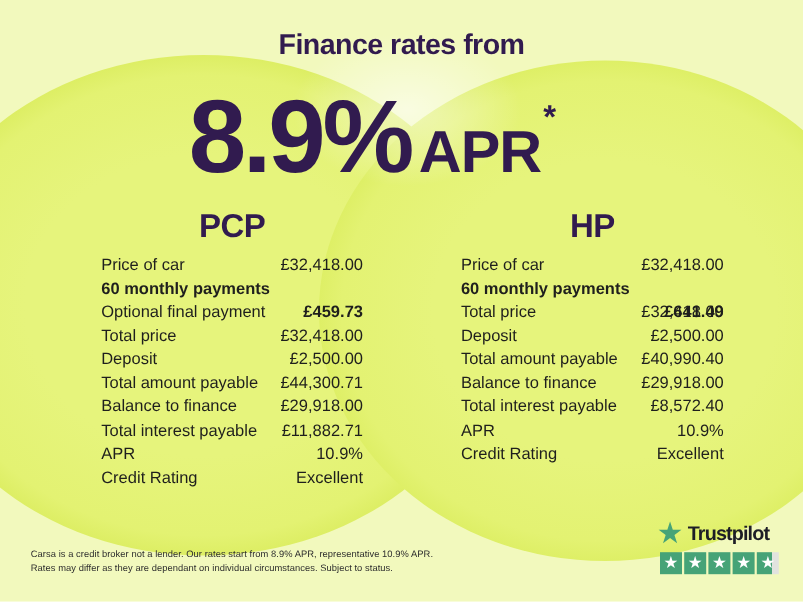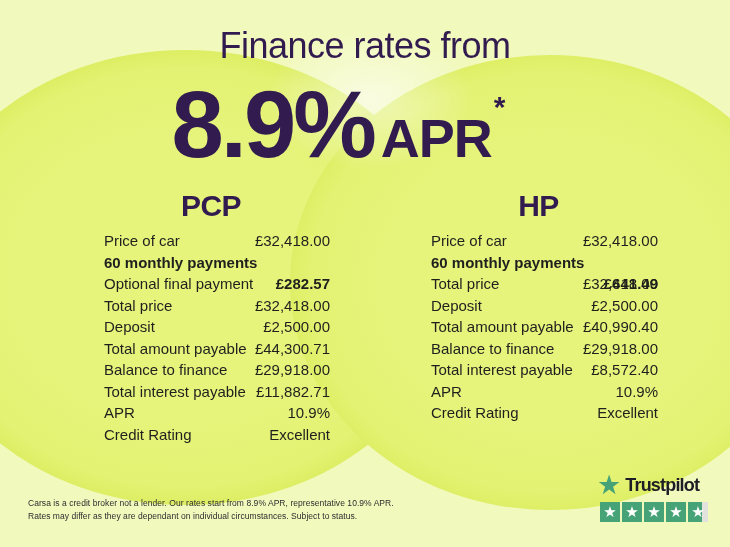--- a/index.html
+++ b/index.html
@@ -10,39 +10,39 @@
   }
   .circle{position:absolute;border-radius:50%;background:var(--circle,#e3f272);}
   .circle-left{left:-85px;top:50px;width:540px;height:455px;
     background:radial-gradient(closest-side,#e6f47c 60%,var(--circle,#e3f272) 92%,#ddee64 100%);}
   .circle-right{left:290px;top:55px;width:520px;height:455px;
     background:radial-gradient(closest-side,#e6f47c 60%,var(--circle,#e3f272) 92%,#deef66 100%);}
   .glow{position:absolute;left:265px;top:30px;width:210px;height:140px;
     background:radial-gradient(ellipse at center,rgba(255,255,255,0.55) 0%,rgba(255,255,255,0) 70%);}
   .title{
     position:absolute;left:0;top:25px;width:730px;text-align:center;
-    font-size:36px;font-weight:400;letter-spacing:-0.5px;color:var(--heading,#311b4f);
+    font-size:26px;font-weight:700;letter-spacing:-0.5px;color:var(--heading,#311b4f);
   }
   .rate{
     position:absolute;left:0;top:60px;width:677px;text-align:center;
     line-height:94px;font-weight:700;color:var(--heading,#311b4f);white-space:nowrap;
   }
   .rate-value{font-size:94px;letter-spacing:-3px;}
   .rate-suffix{font-size:54px;letter-spacing:-1px;margin-left:7px;}
   .rate-note{font-size:30px;vertical-align:40px;margin-left:2px;}
   .col-header{
     position:absolute;top:189px;font-size:30px;font-weight:700;line-height:34px;
     text-align:center;color:var(--heading,#311b4f);letter-spacing:-0.5px;
   }
   .col-header.pcp{left:92px;width:238px;}
   .col-header.hp{left:419px;width:239px;}
   .table{position:absolute;top:230px;font-size:15px;color:var(--body-text,#1f1f1d);}
   .table.pcp-table{left:92px;width:238px;}
   .table.hp-table{left:419px;width:239px;}
-  .row{display:flex;justify-content:space-between;height:21.5px;line-height:21.5px;margin-left:12px;}
+  .row{display:flex;justify-content:space-between;height:21.5px;line-height:21.5px;}
   .row .lbl{white-space:nowrap;}
   .row .val{white-space:nowrap;text-align:right;}
   .row.bold{font-weight:700;flex-direction:column;}
   .disclaimer{
     position:absolute;left:28px;top:497px;width:400px;
     font-size:8.5px;line-height:12.5px;color:#2d2d2d;letter-spacing:0.05px;
   }
   .tp-logo{position:absolute;left:597px;top:472px;display:flex;align-items:center;}
   .tp-logo-star{font-size:27px;line-height:27px;color:var(--trustpilot-green,#46a377);}
   .tp-word{font-size:18px;font-weight:700;letter-spacing:-0.8px;margin-left:4px;color:var(--wordmark,#1d1d26);}
@@ -72,21 +72,21 @@
   <div class="col-header hp">HP</div>
   <div class="col-header pcp">PCP</div>
 
   <div class="table pcp-table">
     <div class="row">
         <span class="lbl">Price of car</span>
         <span class="val">£32,418.00</span>
       </div>
     <div class="row bold">
         <span class="lbl">60 monthly payments</span>
-        <span class="val">£282.57</span>
+        <span class="val">£459.73</span>
       </div>
     <div class="row">
         <span class="lbl">Optional final payment</span>
         <span class="val"></span>
       </div>
     <div class="row">
         <span class="lbl">Total price</span>
         <span class="val">£32,418.00</span>
       </div>
     <div class="row">

